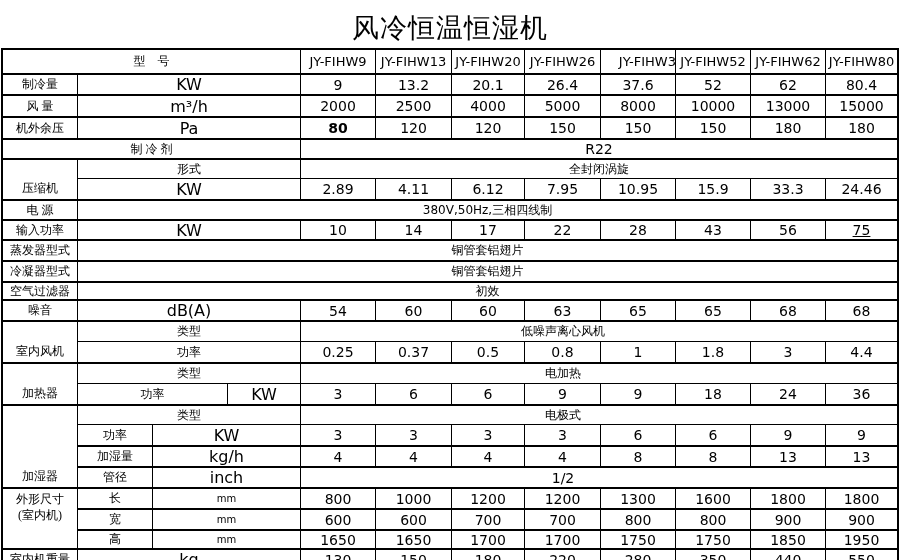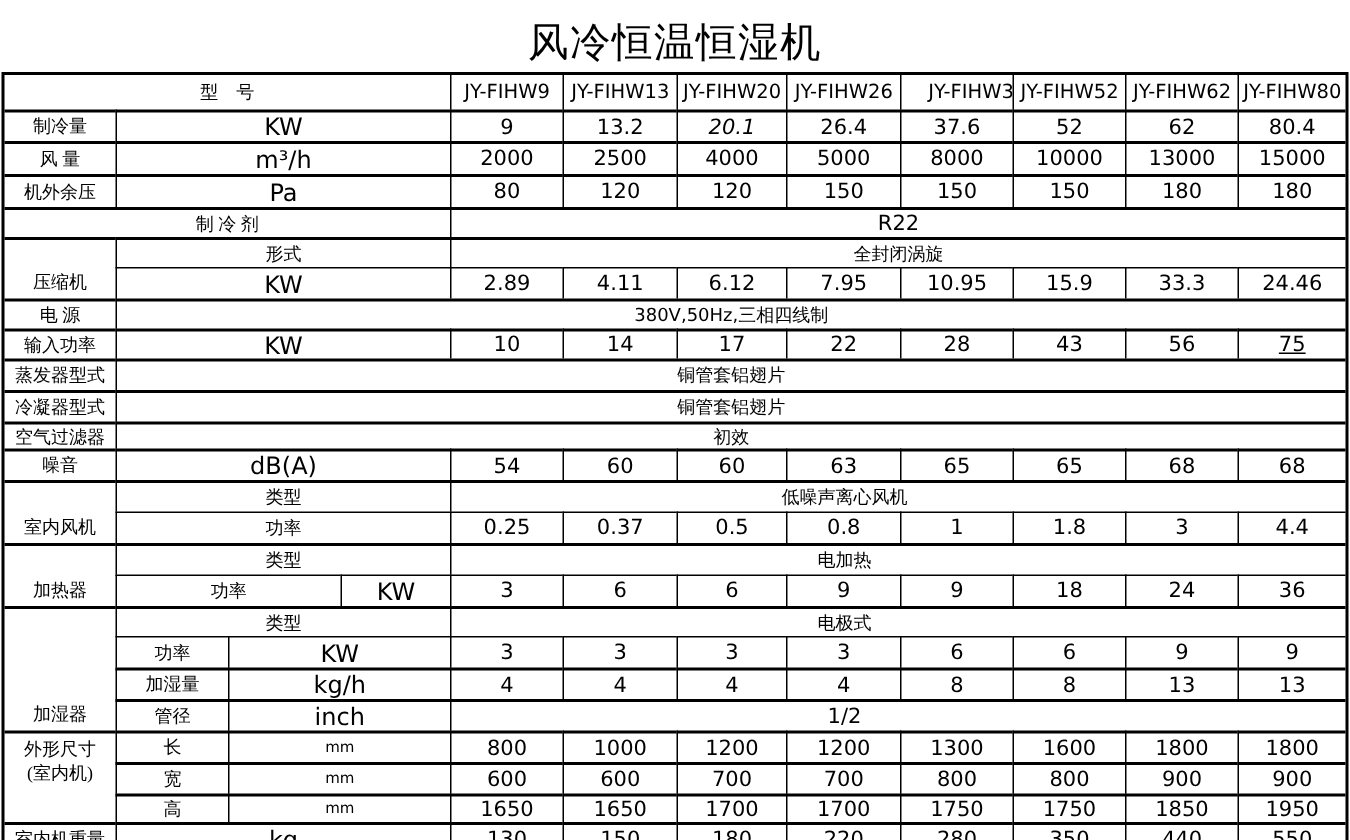--- a/index.html
+++ b/index.html
@@ -119,35 +119,35 @@
   <div class="c v mh t0" style="grid-area: 1 / 5;">JY-FIHW9</div>
       <div class="c v mh t0" style="grid-area: 1 / 6;">JY-FIHW13</div>
       <div class="c v mh t0" style="grid-area: 1 / 7;">JY-FIHW20</div>
       <div class="c v mh t0" style="grid-area: 1 / 8;">JY-FIHW26</div>
       <div class="c v mh t0" style="grid-area: 1 / 9; padding-left: 27px;">JY-FIHW38</div>
       <div class="c v mh t0" style="grid-area: 1 / 10;">JY-FIHW52</div>
       <div class="c v mh t0" style="grid-area: 1 / 11;">JY-FIHW62</div>
       <div class="c v mh t0" style="grid-area: 1 / 12;">JY-FIHW80</div>
       <div class="c v" style="grid-area: 2 / 5;">9</div>
       <div class="c v" style="grid-area: 2 / 6;">13.2</div>
-      <div class="c v" style="grid-area: 2 / 7; font-style: italic;">20.1</div>
+      <div class="c v" style="grid-area: 2 / 7;">20.1</div>
       <div class="c v" style="grid-area: 2 / 8;">26.4</div>
       <div class="c v" style="grid-area: 2 / 9;">37.6</div>
       <div class="c v" style="grid-area: 2 / 10;">52</div>
       <div class="c v" style="grid-area: 2 / 11;">62</div>
       <div class="c v" style="grid-area: 2 / 12;">80.4</div>
       <div class="c v" style="grid-area: 3 / 5;">2000</div>
       <div class="c v" style="grid-area: 3 / 6;">2500</div>
       <div class="c v" style="grid-area: 3 / 7;">4000</div>
       <div class="c v" style="grid-area: 3 / 8;">5000</div>
       <div class="c v" style="grid-area: 3 / 9;">8000</div>
       <div class="c v" style="grid-area: 3 / 10;">10000</div>
       <div class="c v" style="grid-area: 3 / 11;">13000</div>
       <div class="c v" style="grid-area: 3 / 12;">15000</div>
-      <div class="c v" style="grid-area: 4 / 5;">80</div>
+      <div class="c v" style="grid-area: 4 / 5; font-weight: bold;">80</div>
       <div class="c v" style="grid-area: 4 / 6;">120</div>
       <div class="c v" style="grid-area: 4 / 7;">120</div>
       <div class="c v" style="grid-area: 4 / 8;">150</div>
       <div class="c v" style="grid-area: 4 / 9;">150</div>
       <div class="c v" style="grid-area: 4 / 10;">150</div>
       <div class="c v" style="grid-area: 4 / 11;">180</div>
       <div class="c v" style="grid-area: 4 / 12;">180</div>
       <div class="c v t1" style="grid-area: 7 / 5;">2.89</div>
       <div class="c v t1" style="grid-area: 7 / 6;">4.11</div>
       <div class="c v t1" style="grid-area: 7 / 7;">6.12</div>

